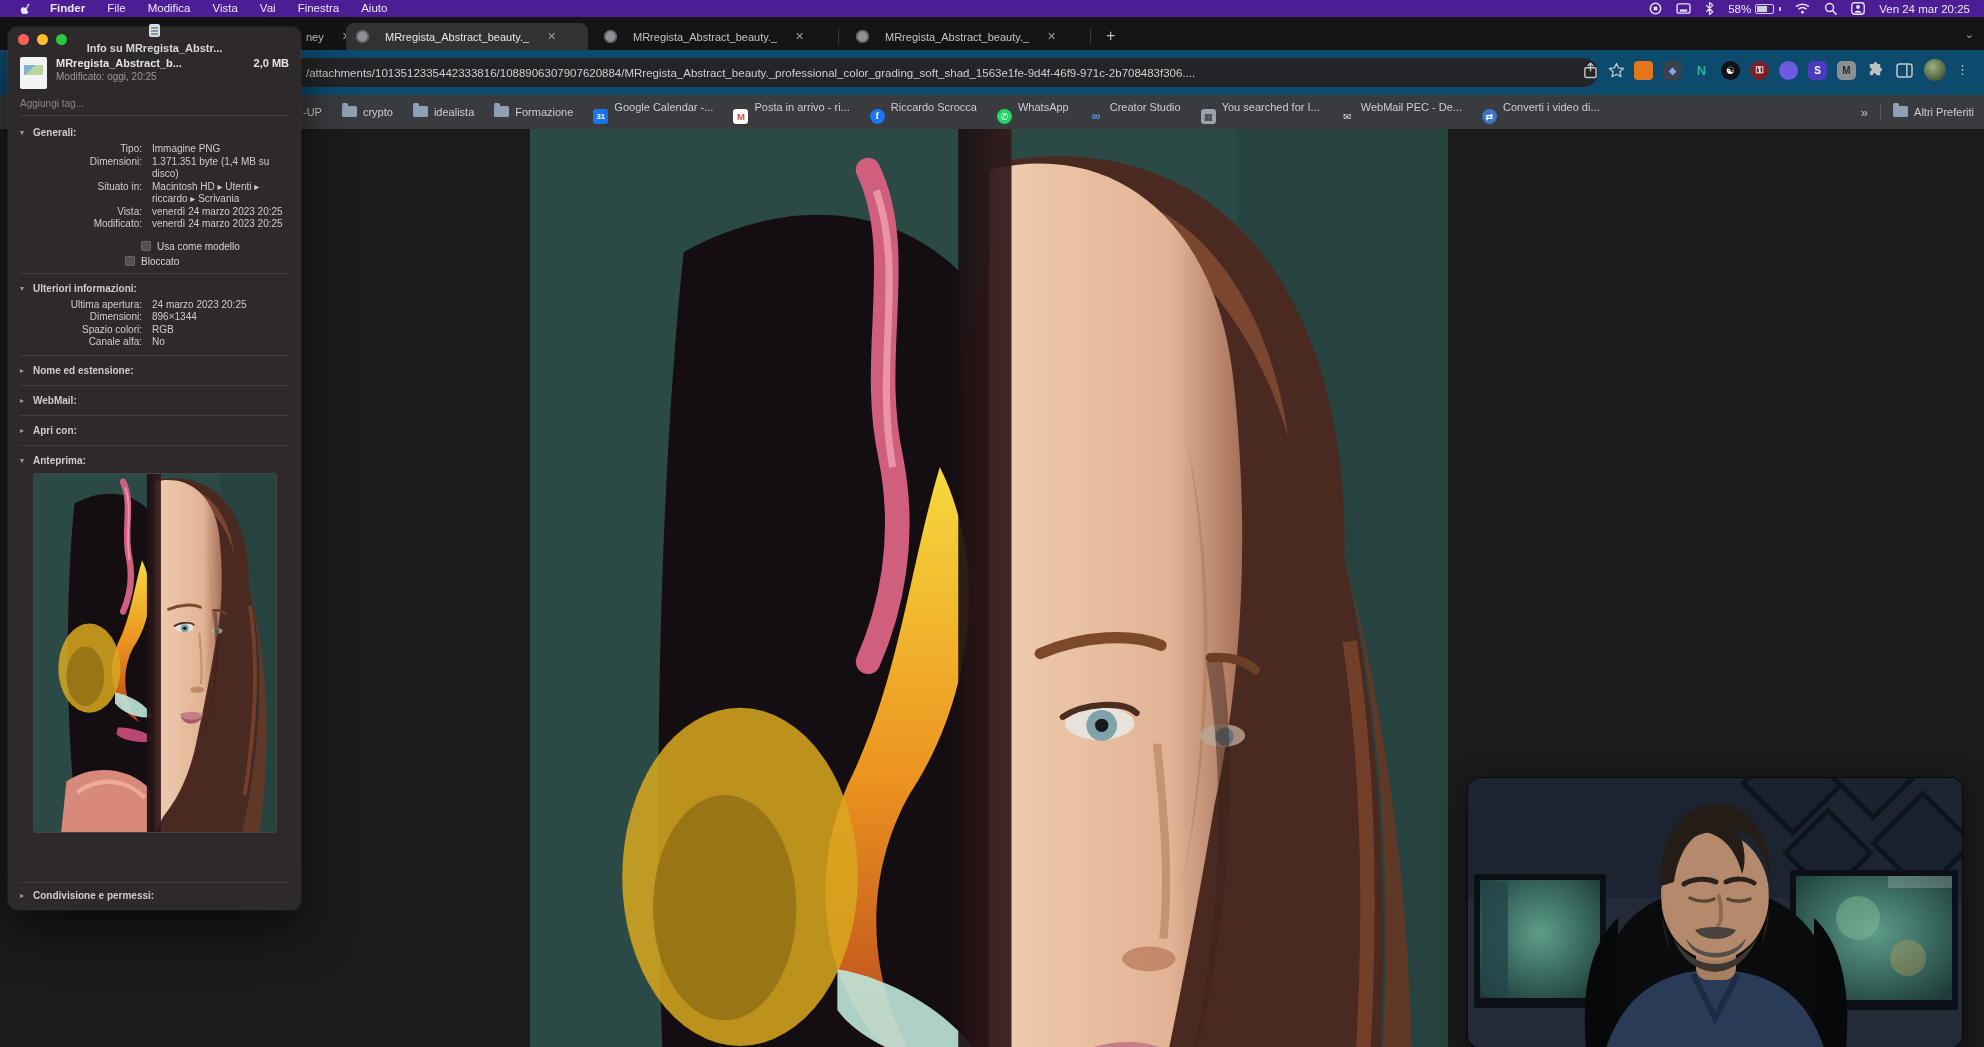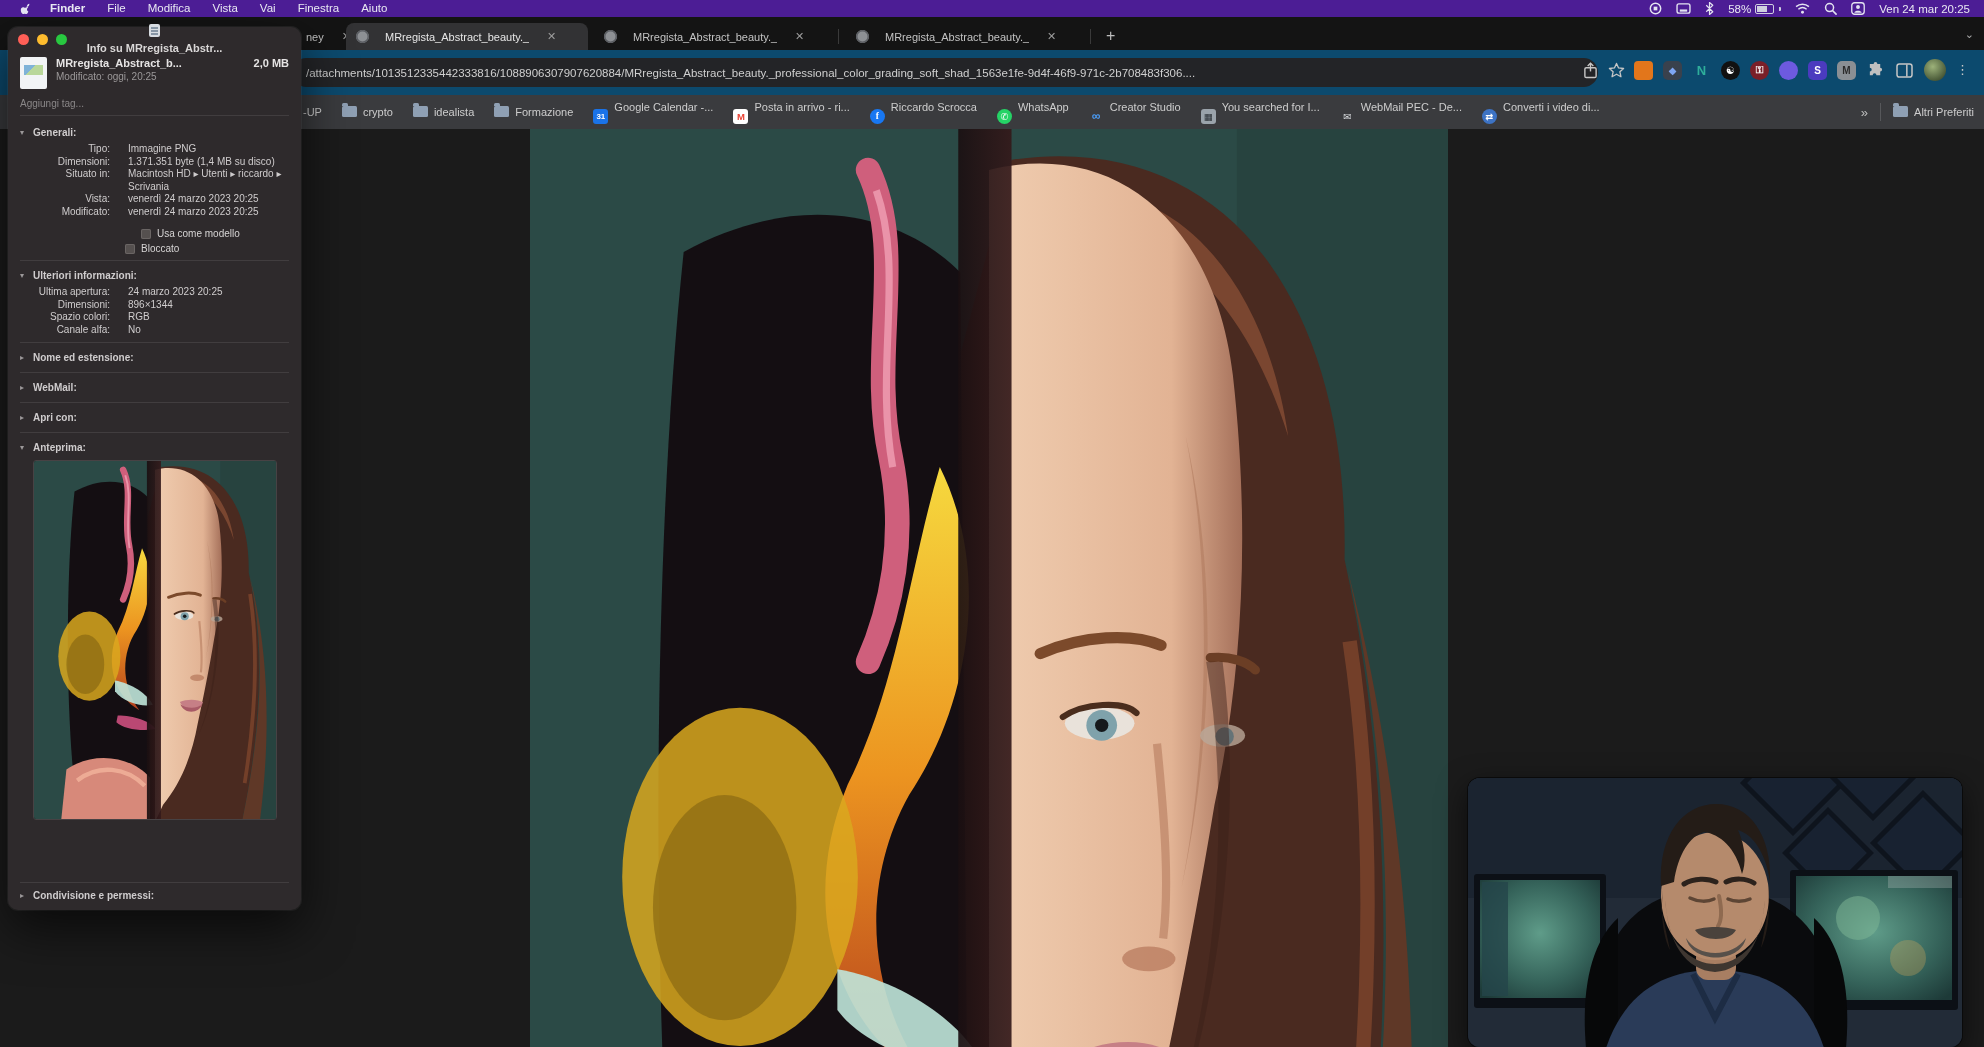--- a/index.html
+++ b/index.html
@@ -79,21 +79,21 @@
   .file-ic:before{content:"";position:absolute;left:4px;top:8px;right:4px;height:10px;
        background:linear-gradient(135deg,#7fb3d8 40%,#b9d79a 40%);}
   .iw-fname{font-weight:bold;font-size:11px;color:#e6e4e4;}
   .iw-fsize{font-weight:bold;font-size:11px;color:#e6e4e4;margin-left:auto;}
   .iw-mod{color:#9b9899;font-size:10px;margin-top:2px;}
   .iw-tags{margin:4px 12px 0 12px;border-bottom:1px solid #413d3f;color:#8a8788;padding:3px 0 6px 0;}
   .iw-divider{height:1px;background:#413d3f;margin:6px 12px;}
   .sec-h{display:flex;align-items:center;gap:5px;font-weight:bold;color:#cfcccd;padding:3px 12px;}
   .chev{color:#9b9899;font-size:8px;width:8px;flex:none;}
   .rows{padding:2px 12px 0 0;}
-  .row{display:flex;gap:18px;line-height:12.5px;}
+  .row{display:flex;gap:10px;line-height:12.5px;padding-left:32px;}
   .row .l{width:102px;text-align:right;color:#cfcccd;flex:none;}
   .row .v{color:#cfcccd;max-width:158px;}
   .cbrow{display:flex;align-items:center;gap:6px;margin:4px 0 0 117px;}
   .cb{width:10px;height:10px;border-radius:2px;background:#55504f;box-shadow:inset 0 0 0 1px #6a6564;flex:none;}
   .preview-box{margin:4px auto 0 auto;width:242px;height:358px;background:#201c1e;
                border:1px solid #474244;border-radius:3px;overflow:hidden;
                display:flex;align-items:center;justify-content:center;}
   .iw-bottom{position:absolute;left:0;right:0;bottom:6px;}
 
   

